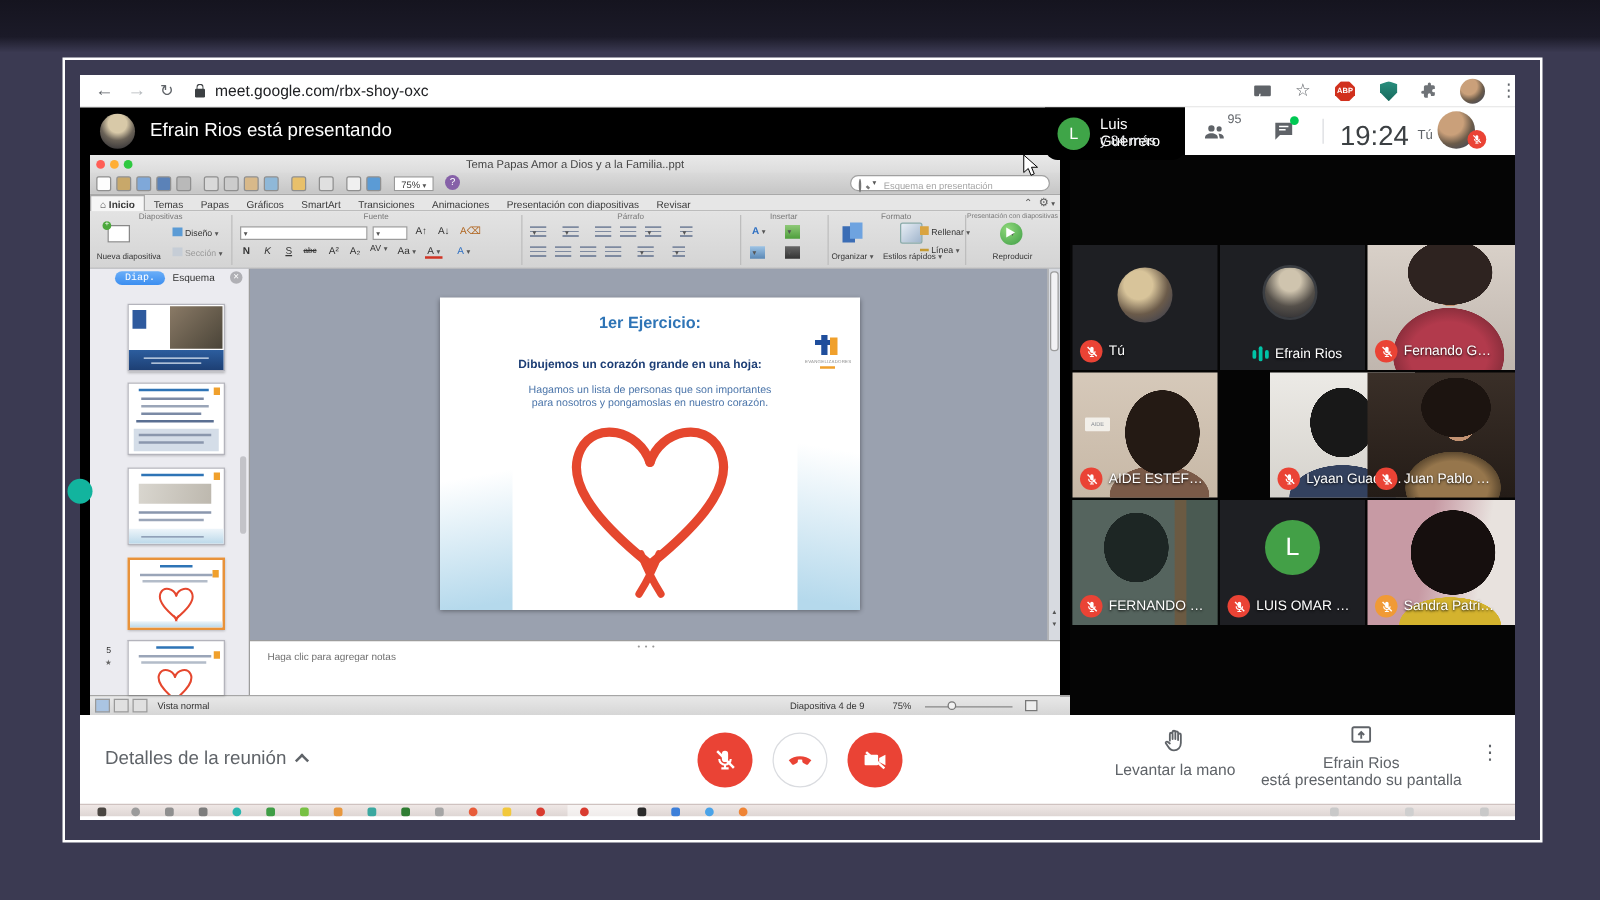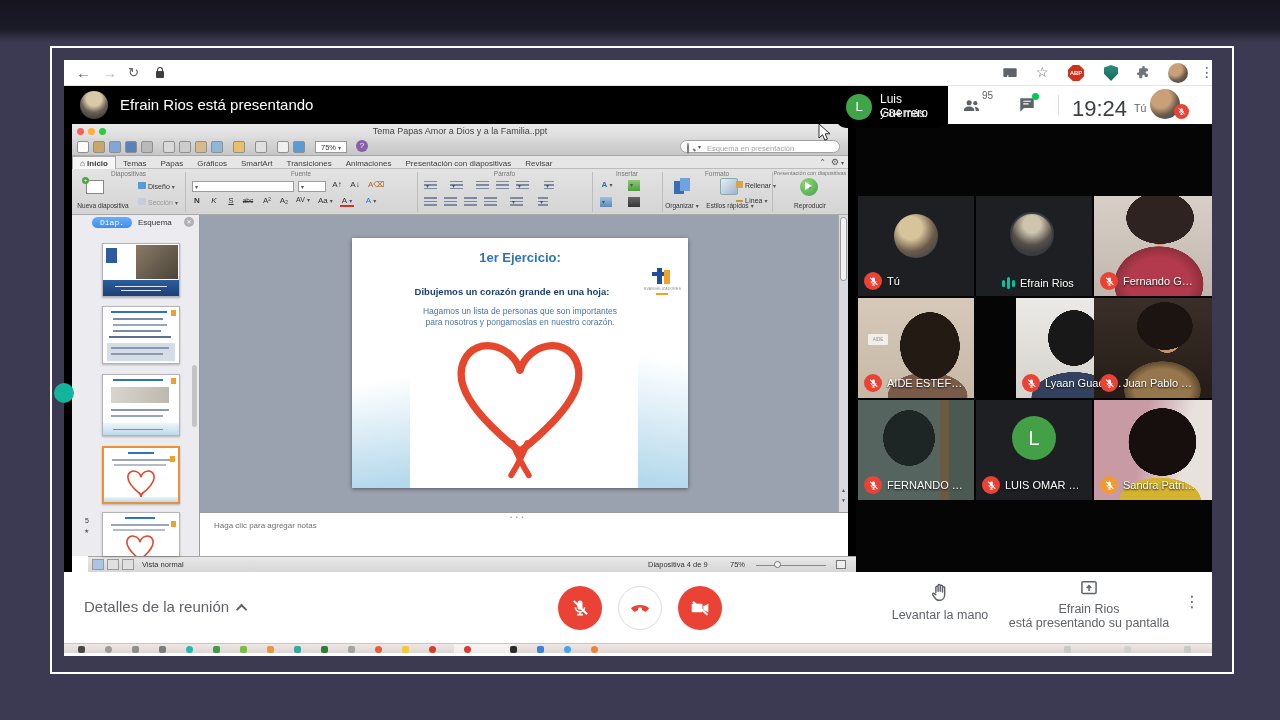--- a/index.html
+++ b/index.html
@@ -59,21 +59,21 @@
   .paneltab{font-size:8px;}
   .pill{background:linear-gradient(#6aaef8,#3c8ef0);color:#fff;border-radius:6px;text-align:center;font-family:Liberation Mono, monospace;}
   .thumb{left:30px;width:78px;background:#fff;border:1px solid #b4b4bc;box-shadow:0 1px 2px rgba(0,0,0,.25);overflow:hidden;}
   .thumb.sel{border:2px solid #e8923a;}
   .tline{position:absolute;height:1.5px;}
   #slide{left:280px;top:114px;width:336px;height:250px;background:#fff;box-shadow:0 1px 4px rgba(0,0,0,.45);}
   .wedge{position:absolute;bottom:0;}
   .heart{stroke:#e5472e;fill:none;}
   #notes{left:128px;top:388px;width:648px;height:44px;background:#fff;border-top:1px solid #9c9c9c;}
   .hdots:before{content:"• • •";font-size:6px;color:#999;letter-spacing:1px;}
-  #pstatus{left:16px;top:432px;width:924px;height:16px;background:linear-gradient(#e8e8e8,#d6d6d6);border-top:1px solid #a6a6a6;font-size:7.5px;color:#333;text-decoration:underline;}
+  #pstatus{left:0;top:432px;width:924px;height:16px;background:linear-gradient(#e8e8e8,#d6d6d6);border-top:1px solid #a6a6a6;font-size:7.5px;color:#333;text-decoration:underline;}
   .vbtn{width:12px;height:11px;border:1px solid #9a9a9a;background:#e0e0e0;top:2px;}
   .vscrollbar{background:#d7dae0;border-left:1px solid #a8a8a8;}
 
   
   #vpanel{left:792px;top:64px;width:356px;height:448px;background:#050505;}
   .tile{position:absolute;width:116px;height:100px;background:#1e1f23;overflow:hidden;}
   .tlabel{position:absolute;left:6px;bottom:6px;display:flex;align-items:center;gap:5px;z-index:2;}
   .tname{color:#fff;font-size:11px;text-shadow:0 1px 2px #000;}
   .mbadge{width:18px;height:18px;border-radius:50%;background:#ea4335;display:flex;align-items:center;justify-content:center;flex:none;}
   .cavatar{position:absolute;border-radius:50%;}
@@ -158,20 +158,21 @@
   <div id="topshade" class="abs"></div>
   <div id="frame" class="abs"></div>
 
   <div id="window" class="abs">
 
     <div class="abs" style="left:0;top:0;width:1148px;height:26px;background:#fff;border-bottom:1px solid #e4e4e4;">
       <span class="abs navglyph" style="left:12px;">←</span>
       <span class="abs navglyph" style="left:38px;color:#b4b8bc;">→</span>
       <span class="abs navglyph" style="left:64px;font-size:13px;">↻</span>
       <span class="lockbox" style="left:92px;"></span>
+      <span class="abs url" style="left:108px;">meet.google.com/rbx-shoy-oxc</span>
       <svg class="abs" style="left:938px;top:5px;fill:#5f6368;" width="16" height="16" viewBox="0 0 24 24">
           <use href="#i-cast"></use>
         </svg>
       <span class="abs" style="left:972px;top:4px;font-size:14px;color:#5f6368;">☆</span>
       <div class="abs abp" style="left:1004px;top:5px;">ABP</div>
       <div class="abs shield" style="left:1040px;top:5px;"></div>
       <svg class="abs" style="left:1072px;top:5px;fill:#6f7377;" width="15" height="15" viewBox="0 0 24 24">
           <use href="#i-puzzle"></use>
         </svg>
       <div class="abs bavatar" style="left:1104px;top:3px;"></div>

